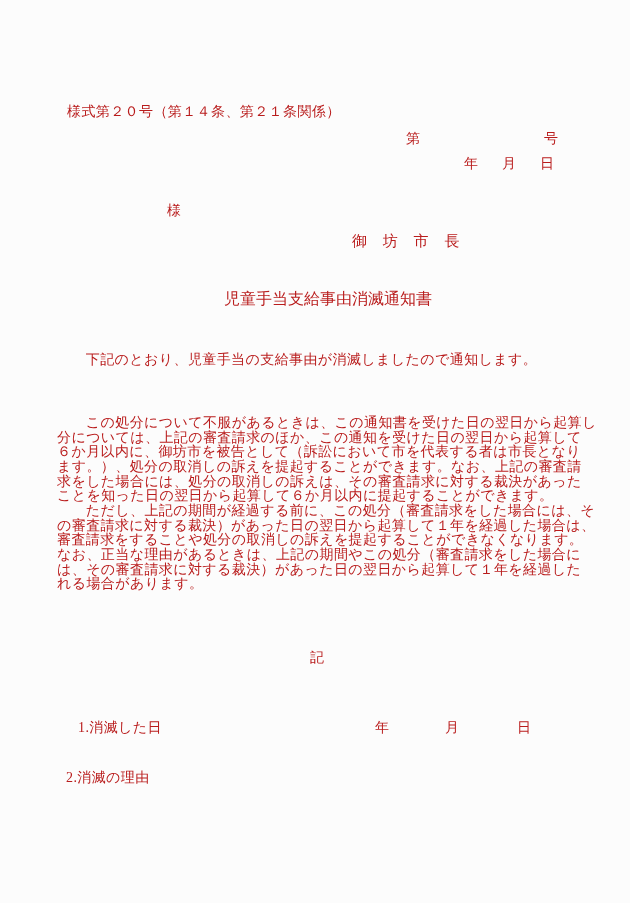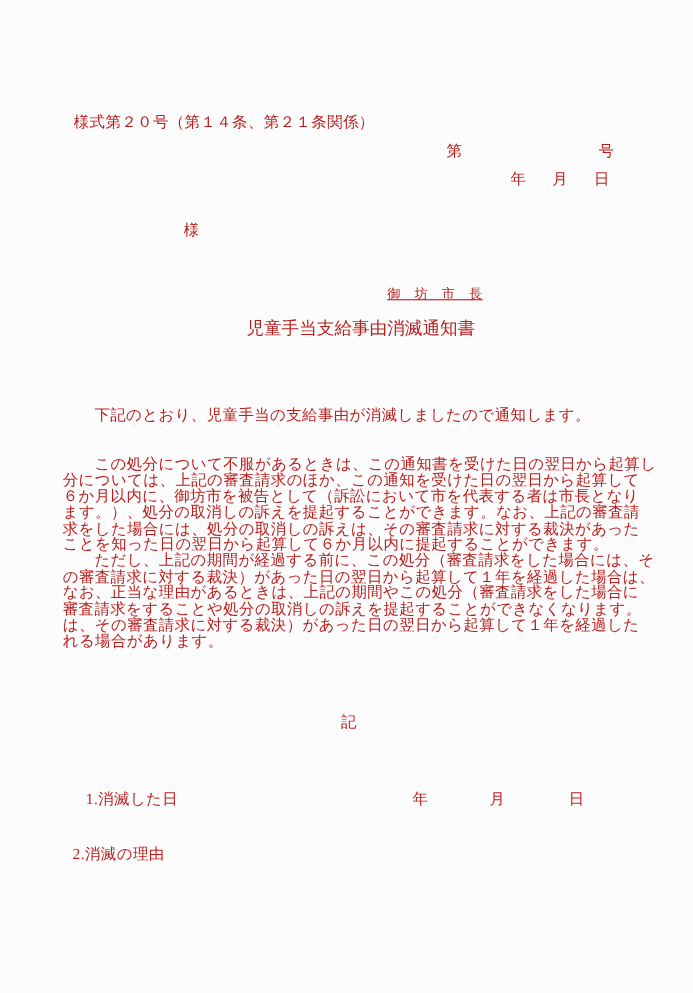--- a/index.html
+++ b/index.html
@@ -29,23 +29,23 @@
     display: flex;
     justify-content: space-between;
     font-size: 14px;
     line-height: 15px;
     white-space: pre;
   }
   .form-number   { left: 67px;  top: 64px; }
   .docno-row     { left: 406px; top: 91px;  width: 152px; }
   .date-row      { left: 464px; top: 116px; width: 90px; }
   .addressee     { left: 167px; top: 163px; }
-  .issuer        { left: 352px; top: 220px; font-size: 12px; text-decoration: underline; }
+  .issuer        { left: 352px; top: 194px; font-size: 15px; }
   .doc-title     { left: 224px; top: 253px; font-size: 16px; letter-spacing: 0; font-family: Liberation Mono, monospace; }
-  .intro         { left: 57px;  top: 331px; }
+  .intro         { left: 57px;  top: 312px; }
   .notice-block  { position: absolute; left: 57px; top: 376px; }
   .notice-block .bl {
     font-size: 14px;
     line-height: 14.65px;
     letter-spacing: 0.4px;
     white-space: pre;
   }
   .ki-marker     { left: 310px; top: 610px; }
   .item1-label   { left: 78px;  top: 680px; }
   .item1-year    { left: 375px; top: 680px; }
@@ -81,22 +81,22 @@
 
   <div class="notice-block">
     <div class="bl">　　この処分について不服があるときは、この通知書を受けた日の翌日から起算し</div>
     <div class="bl">分については、上記の審査請求のほか、この通知を受けた日の翌日から起算して</div>
     <div class="bl">６か月以内に、御坊市を被告として（訴訟において市を代表する者は市長となり</div>
     <div class="bl">ます。）、処分の取消しの訴えを提起することができます。なお、上記の審査請</div>
     <div class="bl">求をした場合には、処分の取消しの訴えは、その審査請求に対する裁決があった</div>
     <div class="bl">ことを知った日の翌日から起算して６か月以内に提起することができます。</div>
     <div class="bl">　　ただし、上記の期間が経過する前に、この処分（審査請求をした場合には、そ</div>
     <div class="bl">の審査請求に対する裁決）があった日の翌日から起算して１年を経過した場合は、</div>
+    <div class="bl">審査請求をすることや処分の取消しの訴えを提起することができなくなります。</div>
     <div class="bl">なお、正当な理由があるときは、上記の期間やこの処分（審査請求をした場合に</div>
-    <div class="bl">審査請求をすることや処分の取消しの訴えを提起することができなくなります。</div>
     <div class="bl">は、その審査請求に対する裁決）があった日の翌日から起算して１年を経過した</div>
     <div class="bl">れる場合があります。</div>
   </div>
 
   <div class="t ki-marker">記</div>
 
   <div class="t item1-label">1.消滅した日</div>
   <div class="t item1-year">年</div>
   <div class="t item1-month">月</div>
   <div class="t item1-day">日</div>

